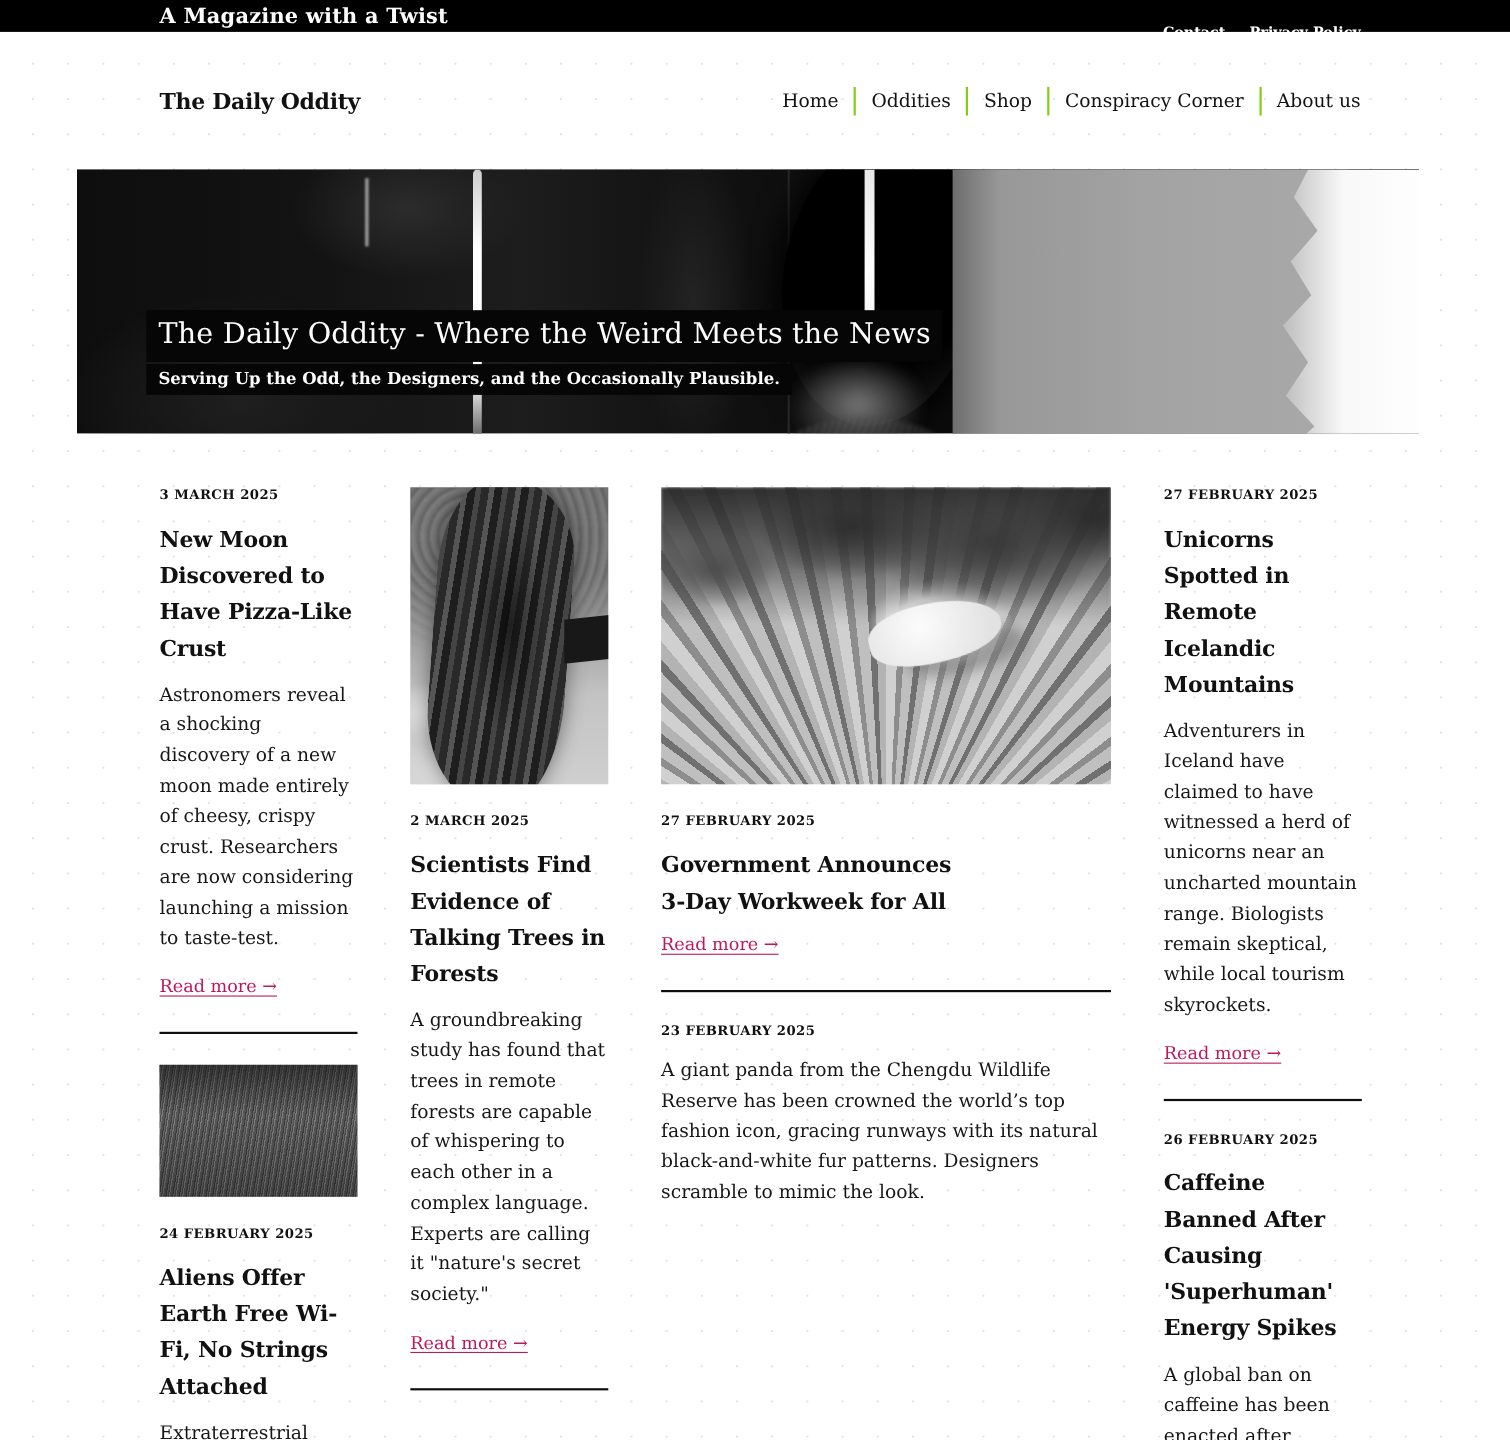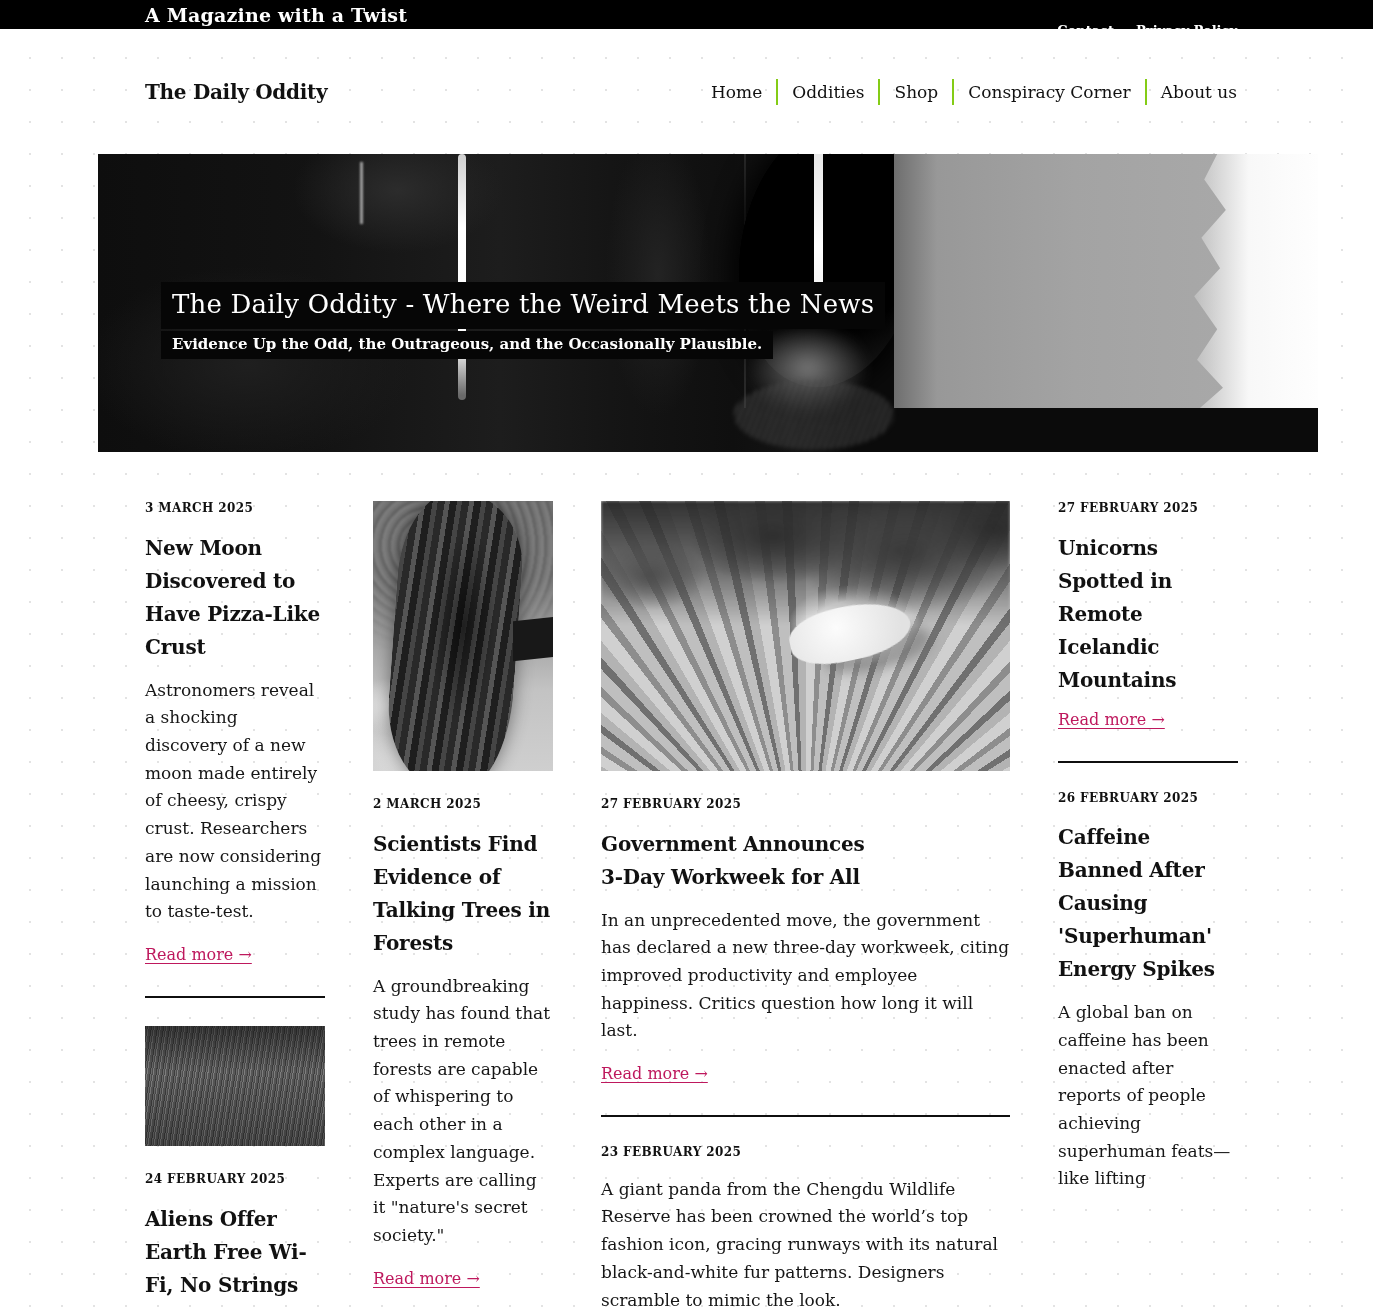--- a/index.html
+++ b/index.html
@@ -32,21 +32,21 @@
   .site-title { font-size: 20px; font-weight: 700; letter-spacing: -.3px; margin: 0; cursor: pointer; }
   .main-nav { display: flex; align-items: flex-end; }
   .main-nav a {
     color: #111; text-decoration: none; font-size: 17px; cursor: pointer;
     padding: 3px 0 3px 14px; margin-left: 14px; border-left: 2px solid #84cc16;
   }
   .main-nav a:first-child { border-left: 0; padding-left: 0; margin-left: 0; }
 
   
   .hero {
-    position: relative; margin-left: 98px; width: 1220px; height: 298px; overflow: hidden;
+    position: relative; margin-left: 70px; width: 1220px; height: 240px; overflow: hidden;
     background:
       radial-gradient(150px 90px at 300px 36px, #2c2c2c, rgba(44,44,44,0) 70%),
       radial-gradient(220px 130px at 150px 210px, #1f1f1f, rgba(31,31,31,0) 75%),
       radial-gradient(70px 190px at 560px 120px, #232323, rgba(35,35,35,0) 75%),
       linear-gradient(90deg, #0e0e0e 0%, #131313 18%, #1d1d1d 33%, #151515 42%, #0f0f0f 52%, #131313 57%, #0b0b0b 62%);
   }
   .hero * { pointer-events: none; }
   .hz { position: absolute; }
   .hz-strip1 { left: 360px; top: 0; width: 8px; height: 246px; border-radius: 4px;
     background: linear-gradient(180deg, #cfcfcf, #ffffff 30%, #fbfbfb 78%, #6a6a6a 98%); filter: blur(.6px); }
@@ -158,21 +158,21 @@
     <div class="hz hz-wall-edge"></div>
     <div class="hz hz-iris"></div>
     <div class="hz hz-eyewhite"></div>
     <div class="hz hz-underlid"></div>
     <div class="hz hz-strip2"></div>
     <div class="hz hz-gray"></div>
     <div class="hz hz-white"></div>
   </div>
   <div class="hero-caption">
     <h2 class="hero-title">The Daily Oddity - Where the Weird Meets the News</h2>
-    <p class="hero-subtitle">Evidence Up the Odd, the Outrageous, and the Occasionally Plausible.</p>
+    <p class="hero-subtitle">Serving Up the Odd, the Designers, and the Occasionally Plausible.</p>
   </div>
 </div>
 
 <main class="articles">
 
   <div class="col">
     <article class="article">
       <div class="date">3 MARCH 2025</div>
       <h3>New Moon Discovered to Have Pizza-Like Crust</h3>
       <p>Astronomers reveal a shocking discovery of a new moon made entirely of cheesy, crispy crust. Researchers are now considering launching a mission to taste-test.</p>
@@ -198,34 +198,34 @@
       <a class="read-more">Read more →</a>
       <hr class="divider">
     </article>
   </div>
 
   <div class="col col-wide">
     <article class="article">
       <div class="art-img img-cat"></div>
       <div class="date">27 FEBRUARY 2025</div>
       <h3>Government Announces 3-Day Workweek for All</h3>
-      <p>In an unprecedented move, the government has declared a new three-day workweek, citing improved productivity and employee happiness. Critics question how long it will last.</p>
       <a class="read-more">Read more →</a>
       <hr class="divider">
     </article>
     <article class="article">
       <div class="date">23 FEBRUARY 2025</div>
       <p>A giant panda from the Chengdu Wildlife Reserve has been crowned the world’s top fashion icon, gracing runways with its natural black-and-white fur patterns. Designers scramble to mimic the look.</p>
     </article>
   </div>
 
   <div class="col">
     <article class="article">
       <div class="date">27 FEBRUARY 2025</div>
       <h3>Unicorns Spotted in Remote Icelandic Mountains</h3>
+      <p>Adventurers in Iceland have claimed to have witnessed a herd of unicorns near an uncharted mountain range. Biologists remain skeptical, while local tourism skyrockets.</p>
       <a class="read-more">Read more →</a>
       <hr class="divider">
     </article>
     <article class="article">
       <div class="date">26 FEBRUARY 2025</div>
       <h3>Caffeine Banned After Causing 'Superhuman' Energy Spikes</h3>
       <p>A global ban on caffeine has been enacted after reports of people achieving superhuman feats—like lifting</p>
     </article>
   </div>
 

